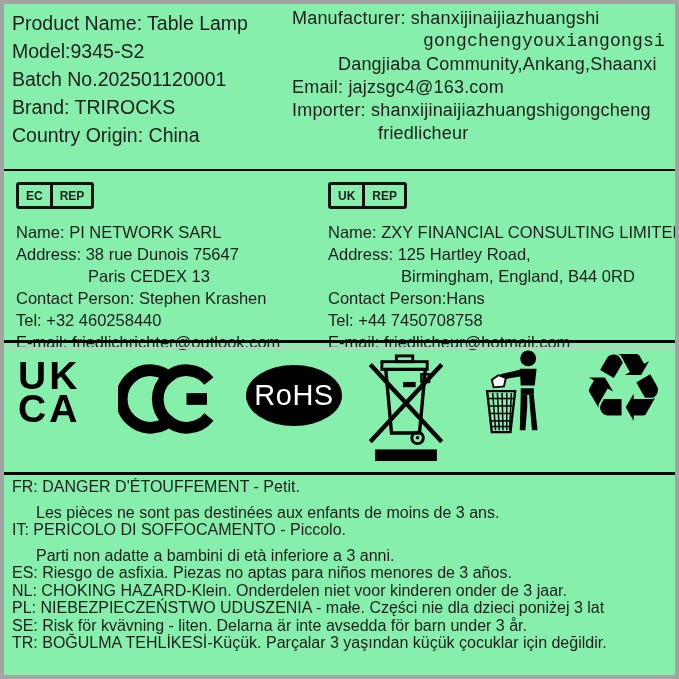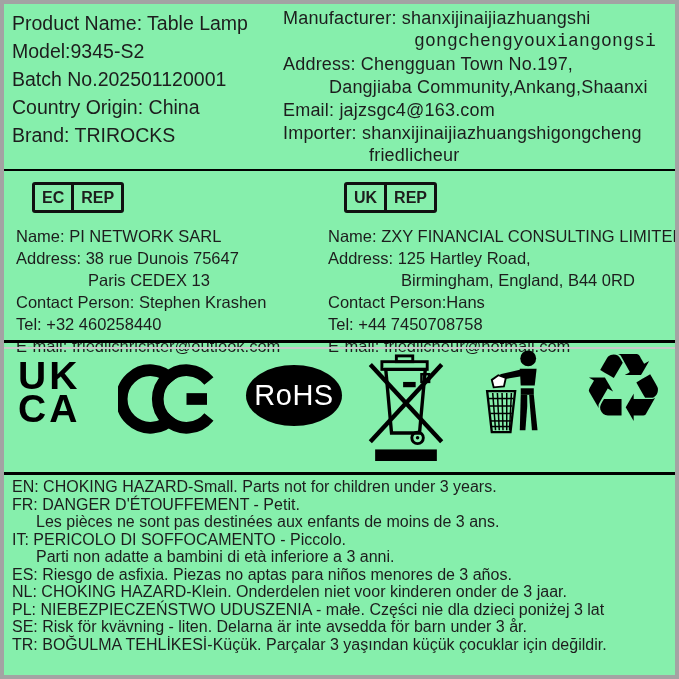--- a/index.html
+++ b/index.html
@@ -18,33 +18,33 @@
   .div-mid-a { top:336px; height:3px; }
   .div-mid-b { top:343px; height:2px; background:#c9c9c9; }
   .div-warn { top:468px; height:3px; }
 
   
   .product-block { position:absolute; left:8px; top:5px; white-space:nowrap; }
   .product-block .line { font-size:19.5px; line-height:28px; }
 
   
   .manu-block { position:absolute; left:279px; top:3px; white-space:nowrap; }
-  .manu-block .line { font-size:18px; line-height:22.9px; letter-spacing:0.2px; }
+  .manu-block .line { font-size:18px; line-height:22.9px; letter-spacing:0.2px;margin-left:9px; }
   .ind-gong { padding-left:131px;font-family:Liberation Mono, monospace; }
   .ind-dang { padding-left:46px; }
   .ind-youx { padding-left:86px; }
 
   
   .rep-block { position:absolute; top:178px; white-space:nowrap; }
   .rep-ec { left:12px; }
   .rep-uk { left:324px; }
   .rep-badge {
     display:inline-flex; align-items:flex-start;
     border:3px solid #111; border-radius:3px;
-    font-weight:bold; font-size:16px; line-height:1;margin-left:16px;
+    font-weight:bold; font-size:12px; line-height:1;
   }
   .rep-badge .cell { padding:5px 7px 4px; }
   .rep-badge .cell + .cell { border-left:3px solid #111; }
   .rep-lines { margin-top:12px; }
   .rep-lines .line { font-size:16.5px; line-height:22.1px; }
   .ind-paris { padding-left:72px; }
   .ind-bham { padding-left:73px; }
 
   
   .mark { position:absolute; }
@@ -60,39 +60,38 @@
   .tidy-mark { left:478px; top:346px; }
   .recycle-mark {
     left:577px; top:340px; width:82px; height:88px;
     font-family:"DejaVu Sans", sans-serif;
     font-size:95px; line-height:88px; color:#000; text-align:center;
   }
 
   
   .warnings { position:absolute; left:8px; top:474px; right:2px; white-space:nowrap; overflow:hidden; }
   .warnings .line { font-size:16px; line-height:17.55px; }
-  .w-indent { padding-left:24px; }
+  .w-indent { padding-left:24px;margin-top:8px; }
 </style>
 </head>
 <body>
 
 <div class="label">
 
   <div class="product-block">
     <div class="line">Product Name: Table Lamp</div>
     <div class="line">Model:9345-S2</div>
     <div class="line">Batch No.202501120001</div>
+    <div class="line">Brand: TRIROCKS</div>
     <div class="line">Country Origin: China</div>
-    <div class="line">Brand: TRIROCKS</div>
   </div>
 
   <div class="manu-block">
     <div class="line">Manufacturer: shanxijinaijiazhuangshi</div>
     <div class="line ind-gong">gongchengyouxiangongsi</div>
-    <div class="line">Address: Chengguan Town No.197,</div>
     <div class="line ind-dang">Dangjiaba Community,Ankang,Shaanxi</div>
     <div class="line">Email: jajzsgc4@163.com</div>
     <div class="line">Importer: shanxijinaijiazhuangshigongcheng</div>
     <div class="line ind-youx">friedlicheur</div>
   </div>
 
   <div class="divider div-top"></div>
 
   <div class="rep-block rep-ec">
     <div class="rep-badge">
@@ -182,21 +181,20 @@
         <line x1="7.5" y1="82" x2="28.5" y2="82"></line>
       </g>
     </svg>
   </div>
 
   <div class="mark recycle-mark">♻</div>
 
   <div class="divider div-warn"></div>
 
   <div class="warnings">
-    <div class="line">EN: CHOKING HAZARD-Small. Parts not for children under 3 years.</div>
     <div class="line">FR: DANGER D'ÉTOUFFEMENT - Petit.</div>
     <div class="line w-indent">Les pièces ne sont pas destinées aux enfants de moins de 3 ans.</div>
     <div class="line">IT: PERICOLO DI SOFFOCAMENTO - Piccolo.</div>
     <div class="line w-indent">Parti non adatte a bambini di età inferiore a 3 anni.</div>
     <div class="line">ES: Riesgo de asfixia. Piezas no aptas para niños menores de 3 años.</div>
     <div class="line">NL: CHOKING HAZARD-Klein. Onderdelen niet voor kinderen onder de 3 jaar.</div>
     <div class="line">PL: NIEBEZPIECZEŃSTWO UDUSZENIA - małe. Części nie dla dzieci poniżej 3 lat</div>
     <div class="line">SE: Risk för kvävning - liten. Delarna är inte avsedda för barn under 3 år.</div>
     <div class="line">TR: BOĞULMA TEHLİKESİ-Küçük. Parçalar 3 yaşından küçük çocuklar için değildir.</div>
   </div>

